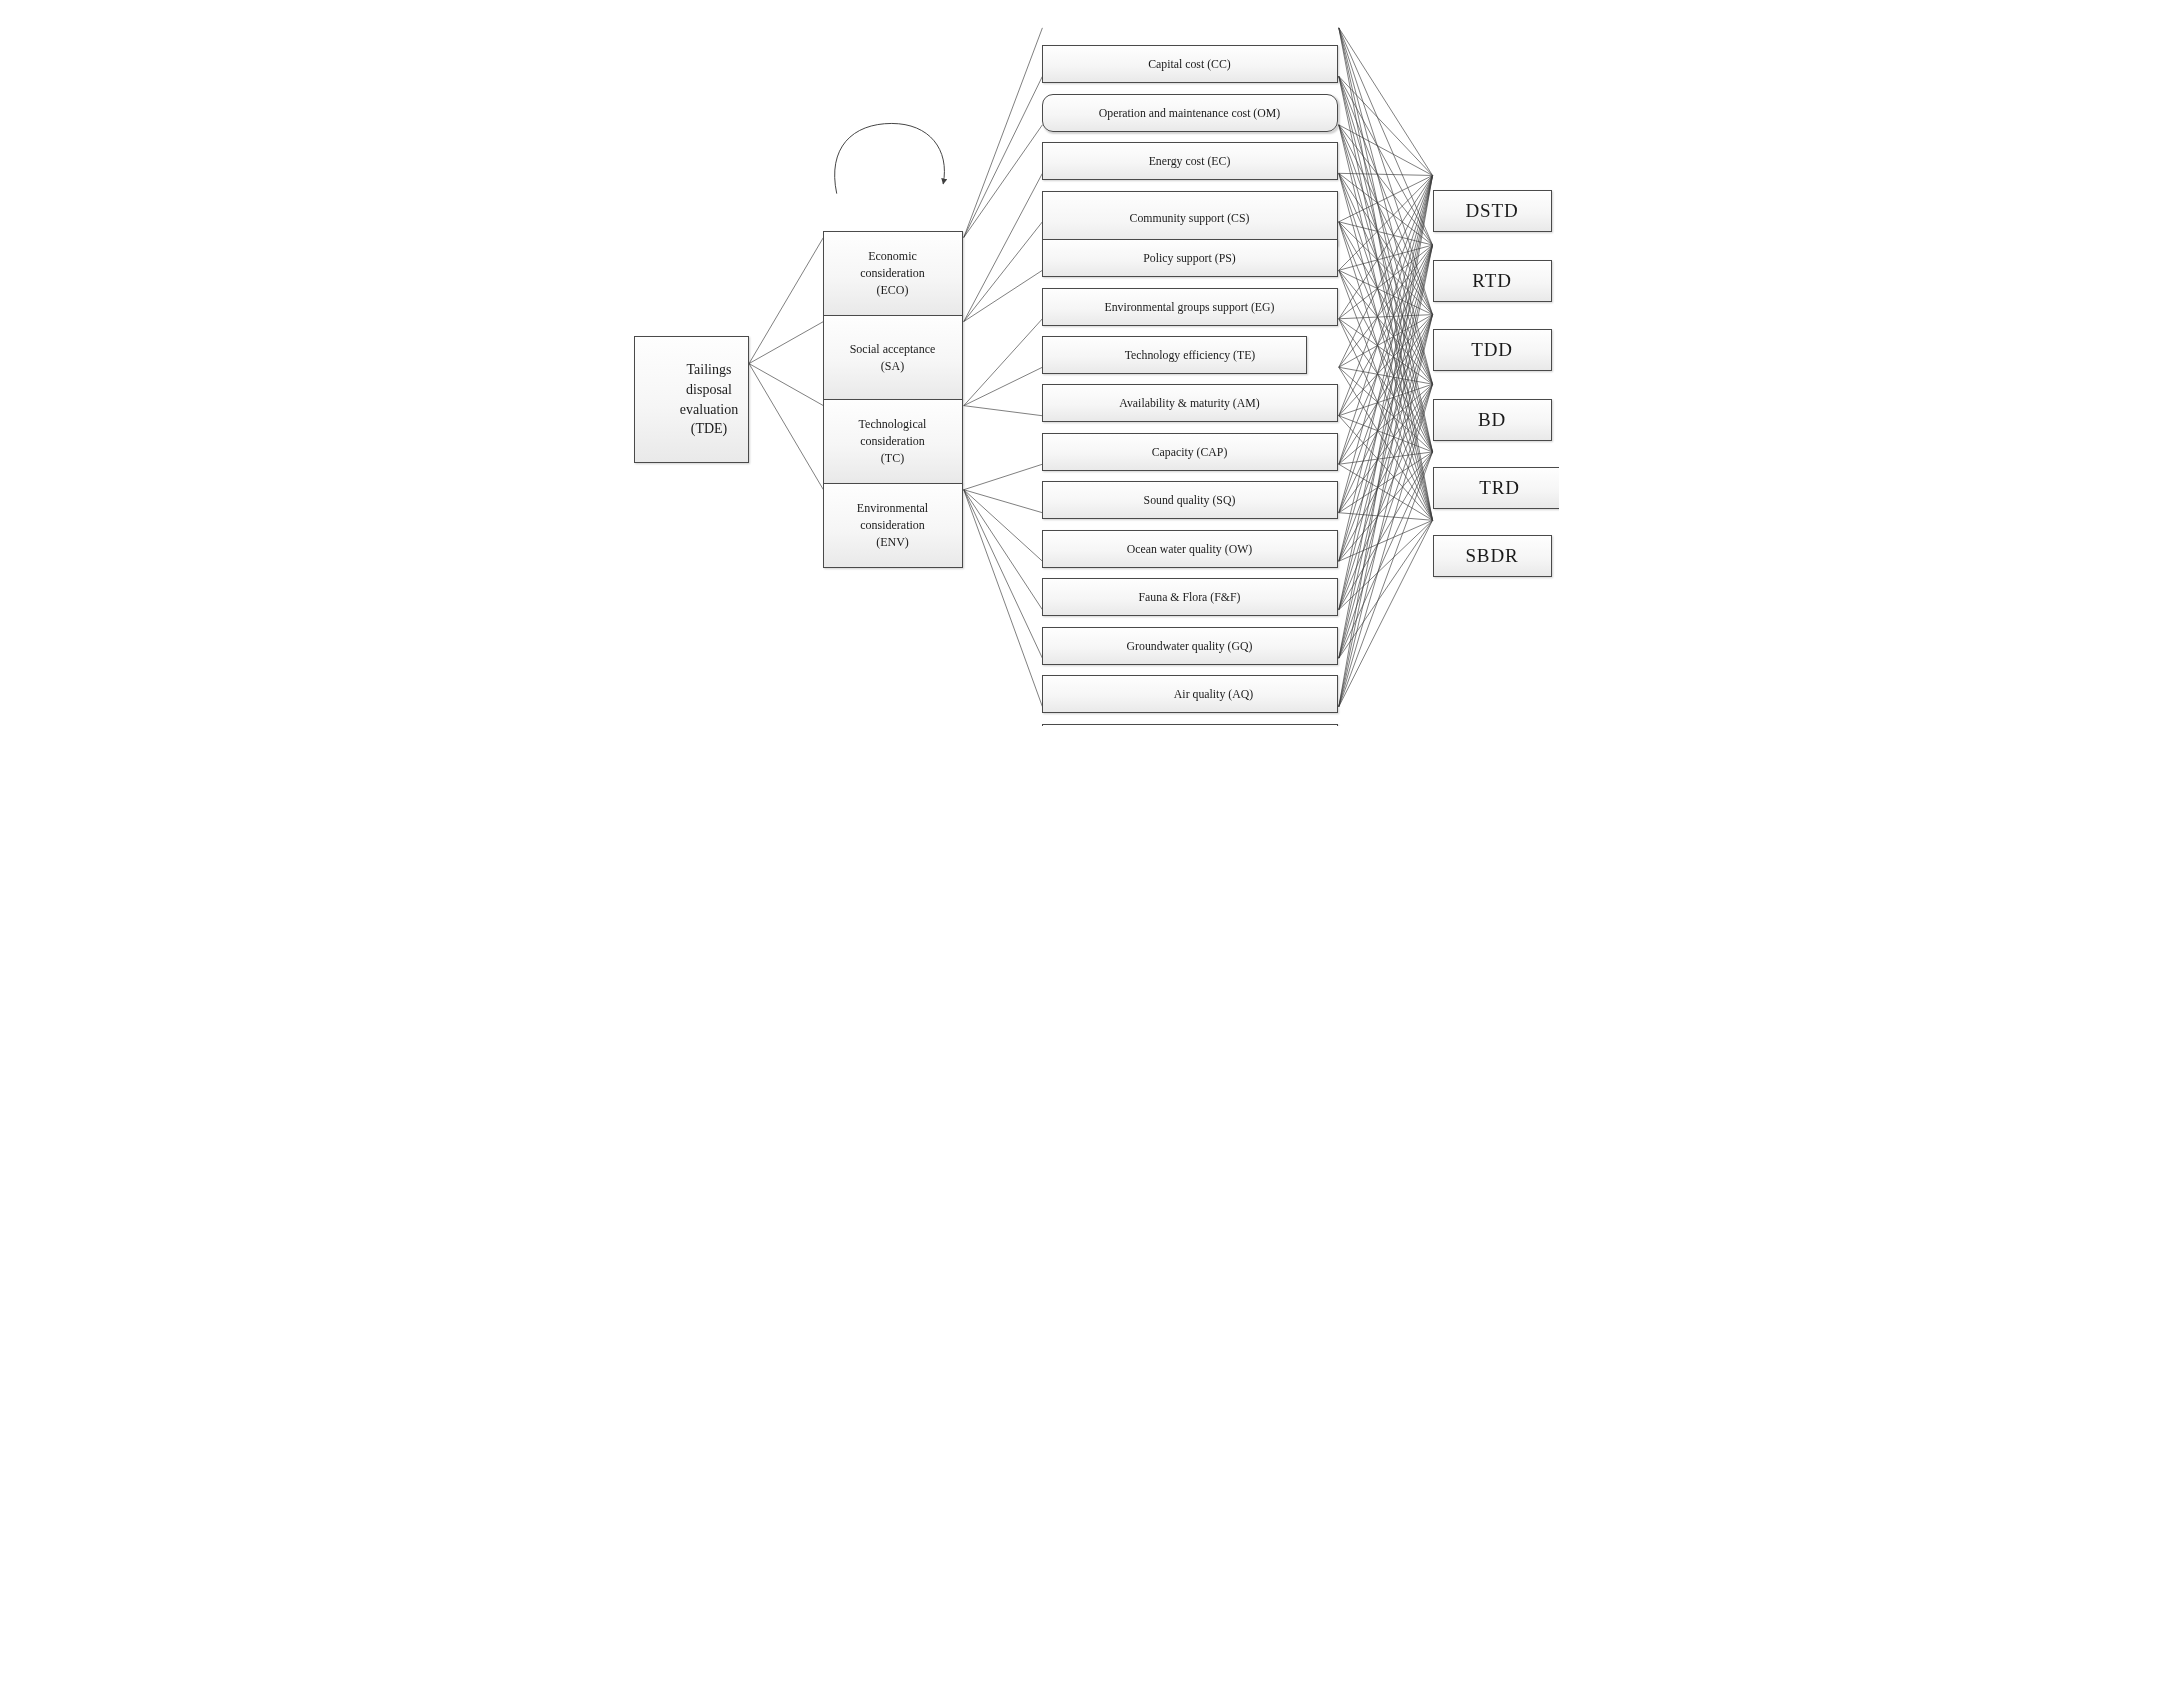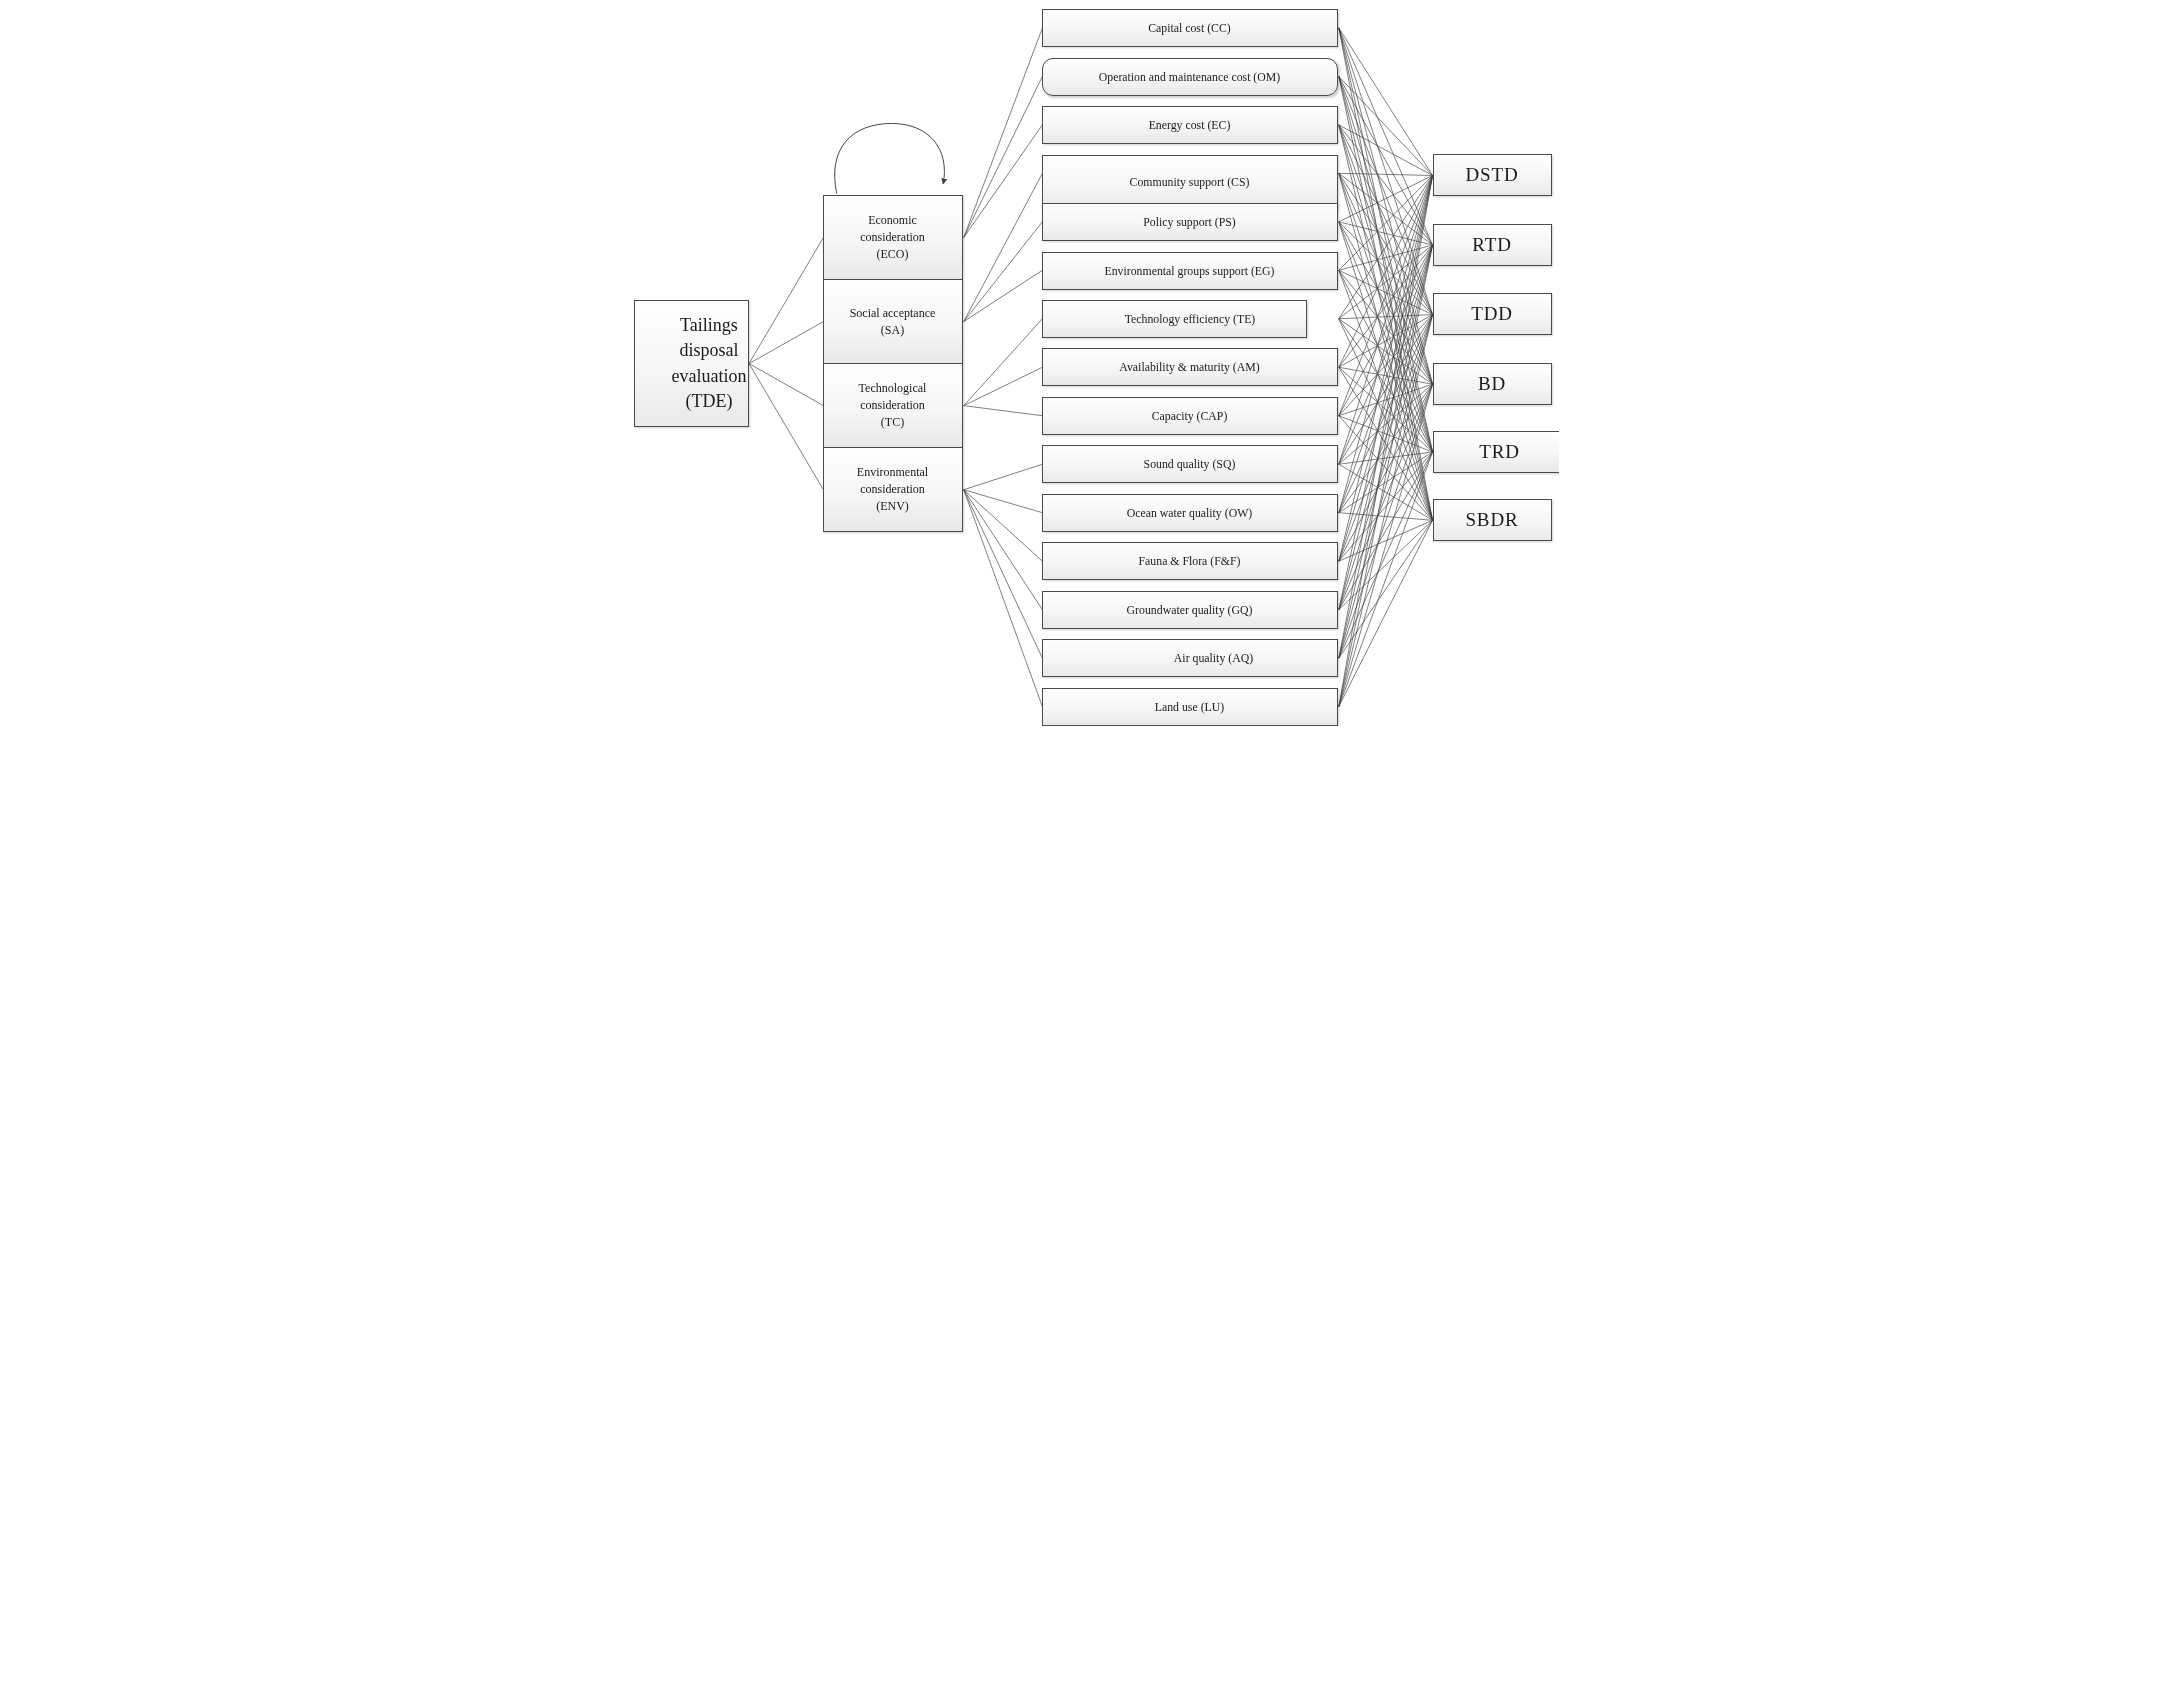--- a/index.html
+++ b/index.html
@@ -5,22 +5,22 @@
   html,body{margin:0;padding:0;background:#ffffff;}
   #stage{position:relative;width:934px;height:726px;margin:0 auto;background:#ffffff;
          font-family:"Liberation Serif","DejaVu Serif",serif;color:var(--text,#1a1a1a);overflow:hidden;}
   #edges{position:absolute;left:0;top:0;width:100%;height:100%;}
   #edges line{stroke:var(--connector,#3f3f3f);stroke-width:1.1;}
   #self-loop{fill:none;stroke:var(--connector,#3f3f3f);stroke-width:1.6;}
   #arrow-tip{fill:var(--connector,#3f3f3f);}
   .box{position:absolute;box-sizing:border-box;border:1.2px solid var(--box-border,#4a4a4a);
        background:linear-gradient(180deg,var(--fill-top,#fefefe) 0%,#f6f6f6 55%,var(--fill-bottom,#e9e9e9) 100%);
        display:flex;align-items:center;justify-content:center;text-align:center;
-       white-space:pre-line;line-height:1.4;box-shadow:1.2px 1.2px 1.8px rgba(0,0,0,0.18);}
-  .goal{font-size:18px;padding-left:36px;}
+       white-space:pre-line;line-height:1.4;box-shadow:1.2px 1.2px 1.8px rgba(0,0,0,0.18);margin-top:36px;}
+  .goal{font-size:14px;padding-left:36px;}
   .cons{font-size:12px;}
   .crit{font-size:11.8px;}
   .alt{font-size:19px;letter-spacing:0.9px;}
 </style>
 </head>
 <body>
 
 <div id="stage">
   <svg id="edges" viewBox="0 0 1544 1200">
     <defs>

